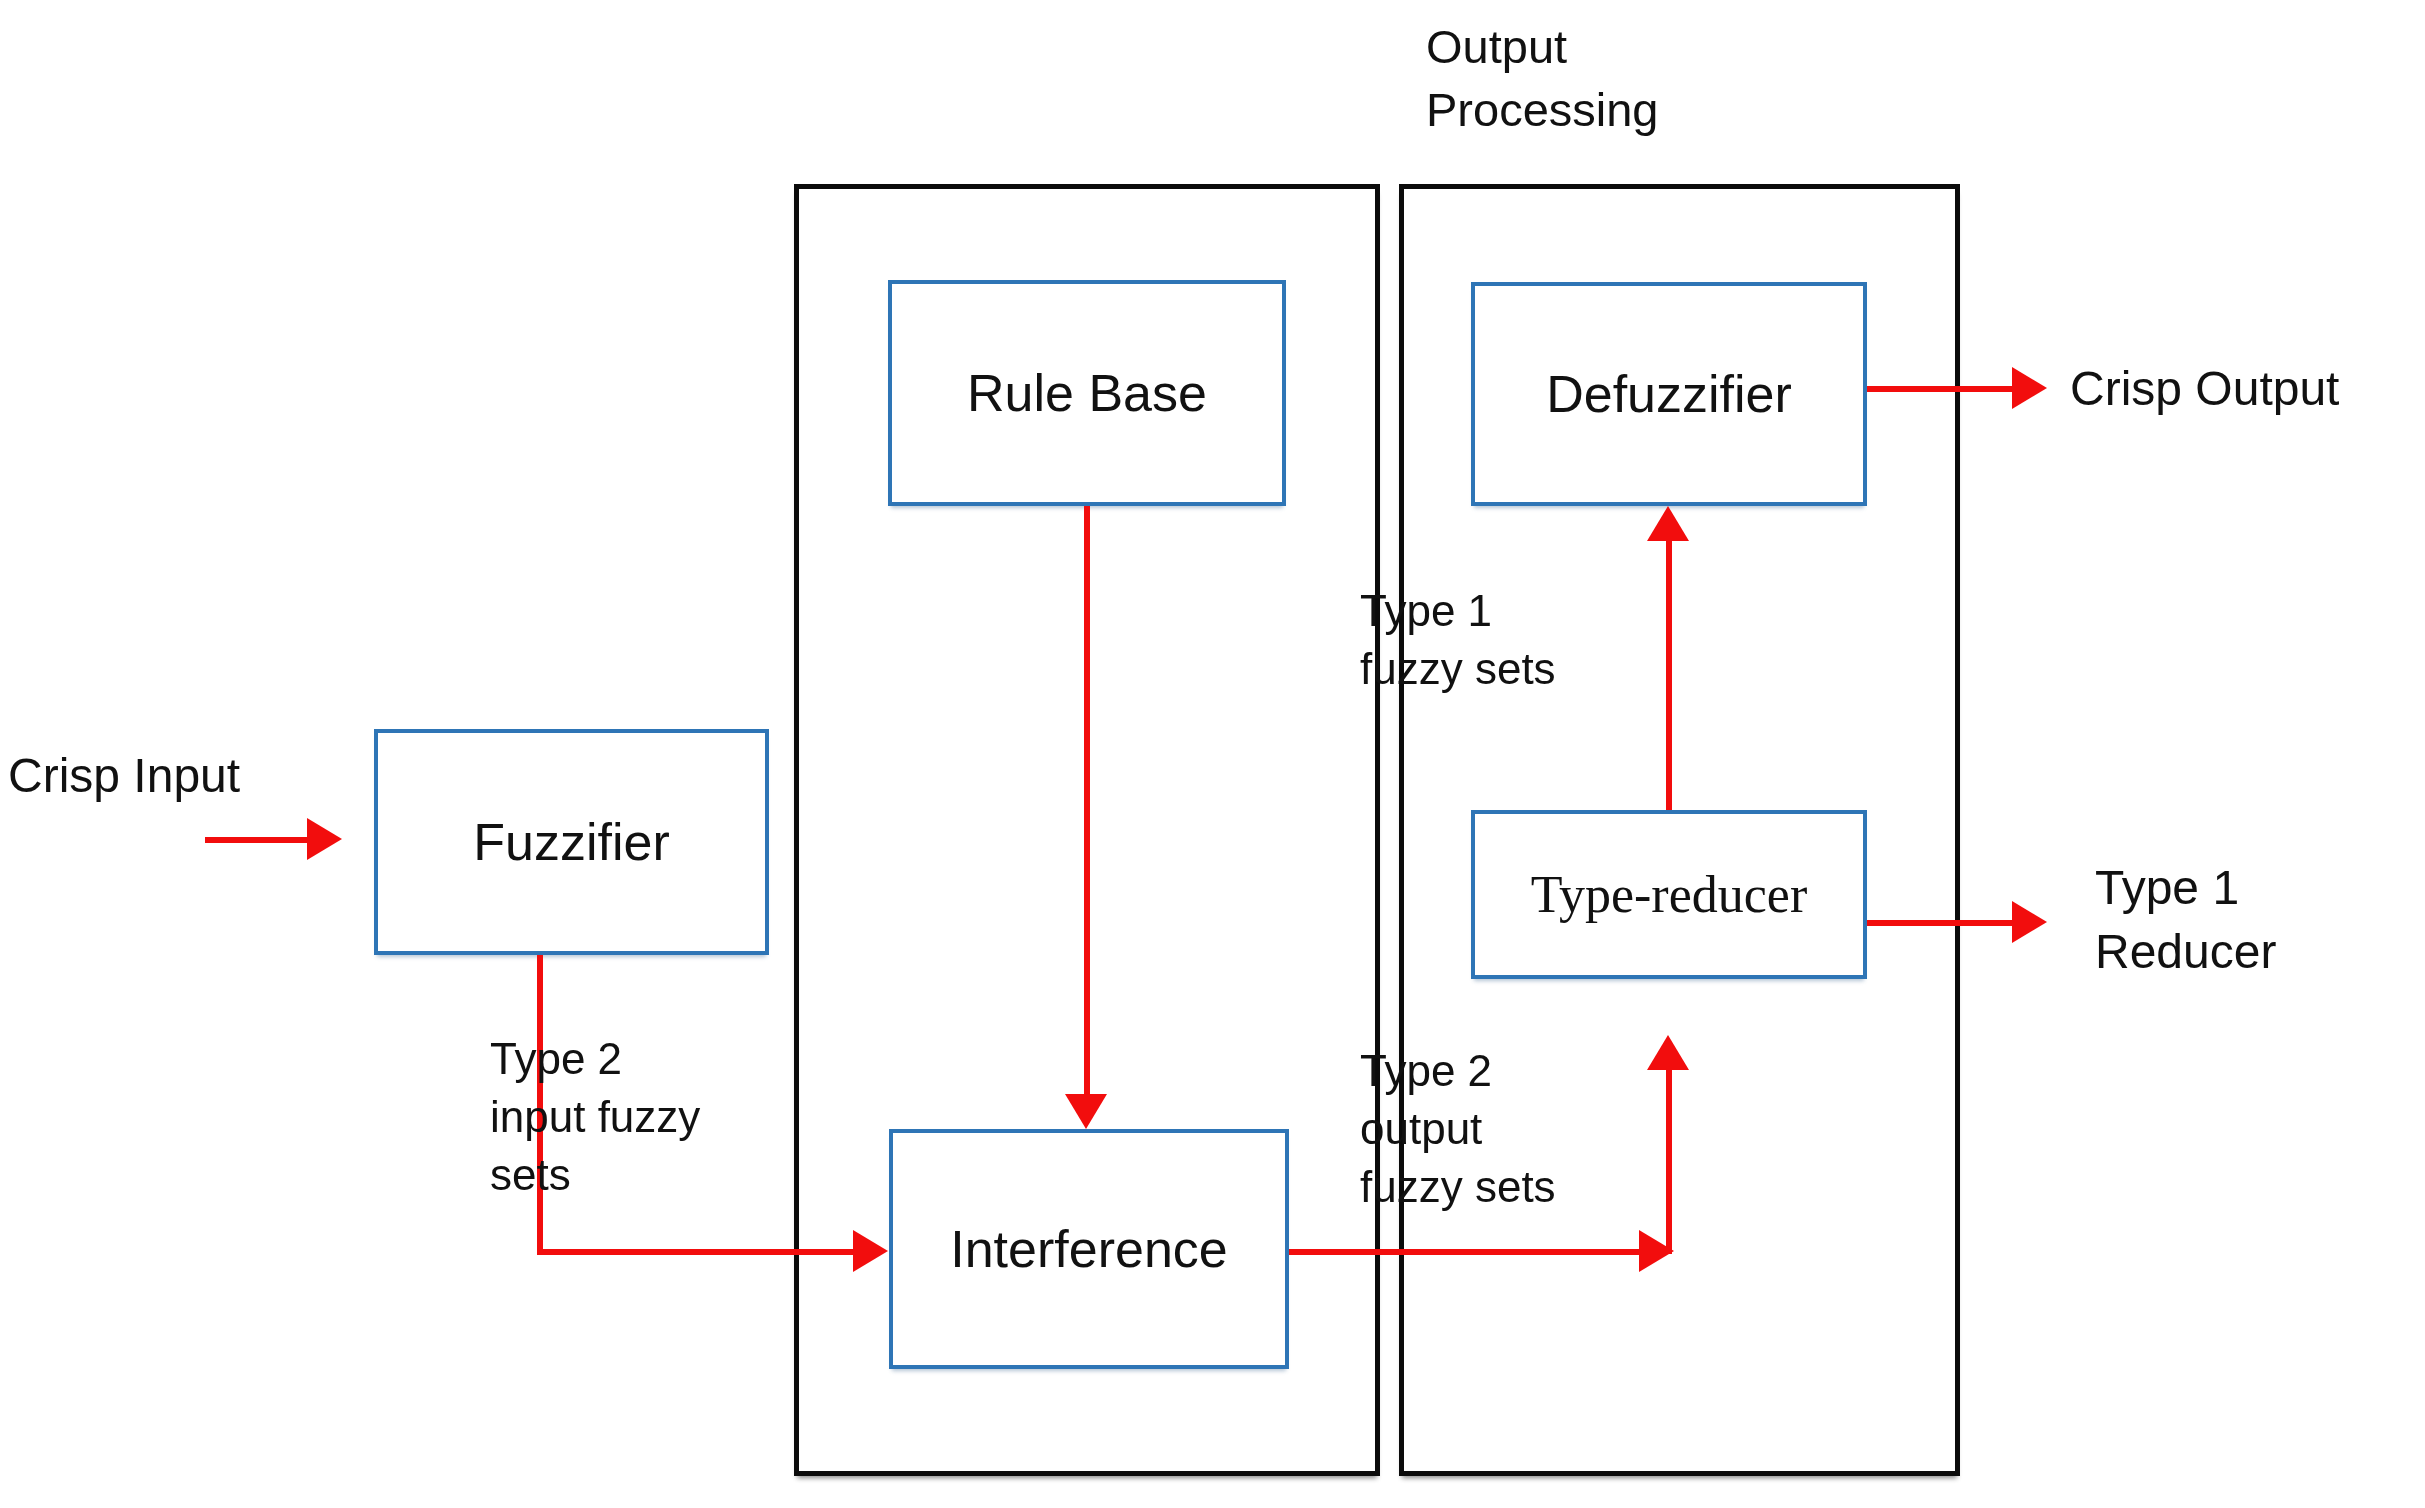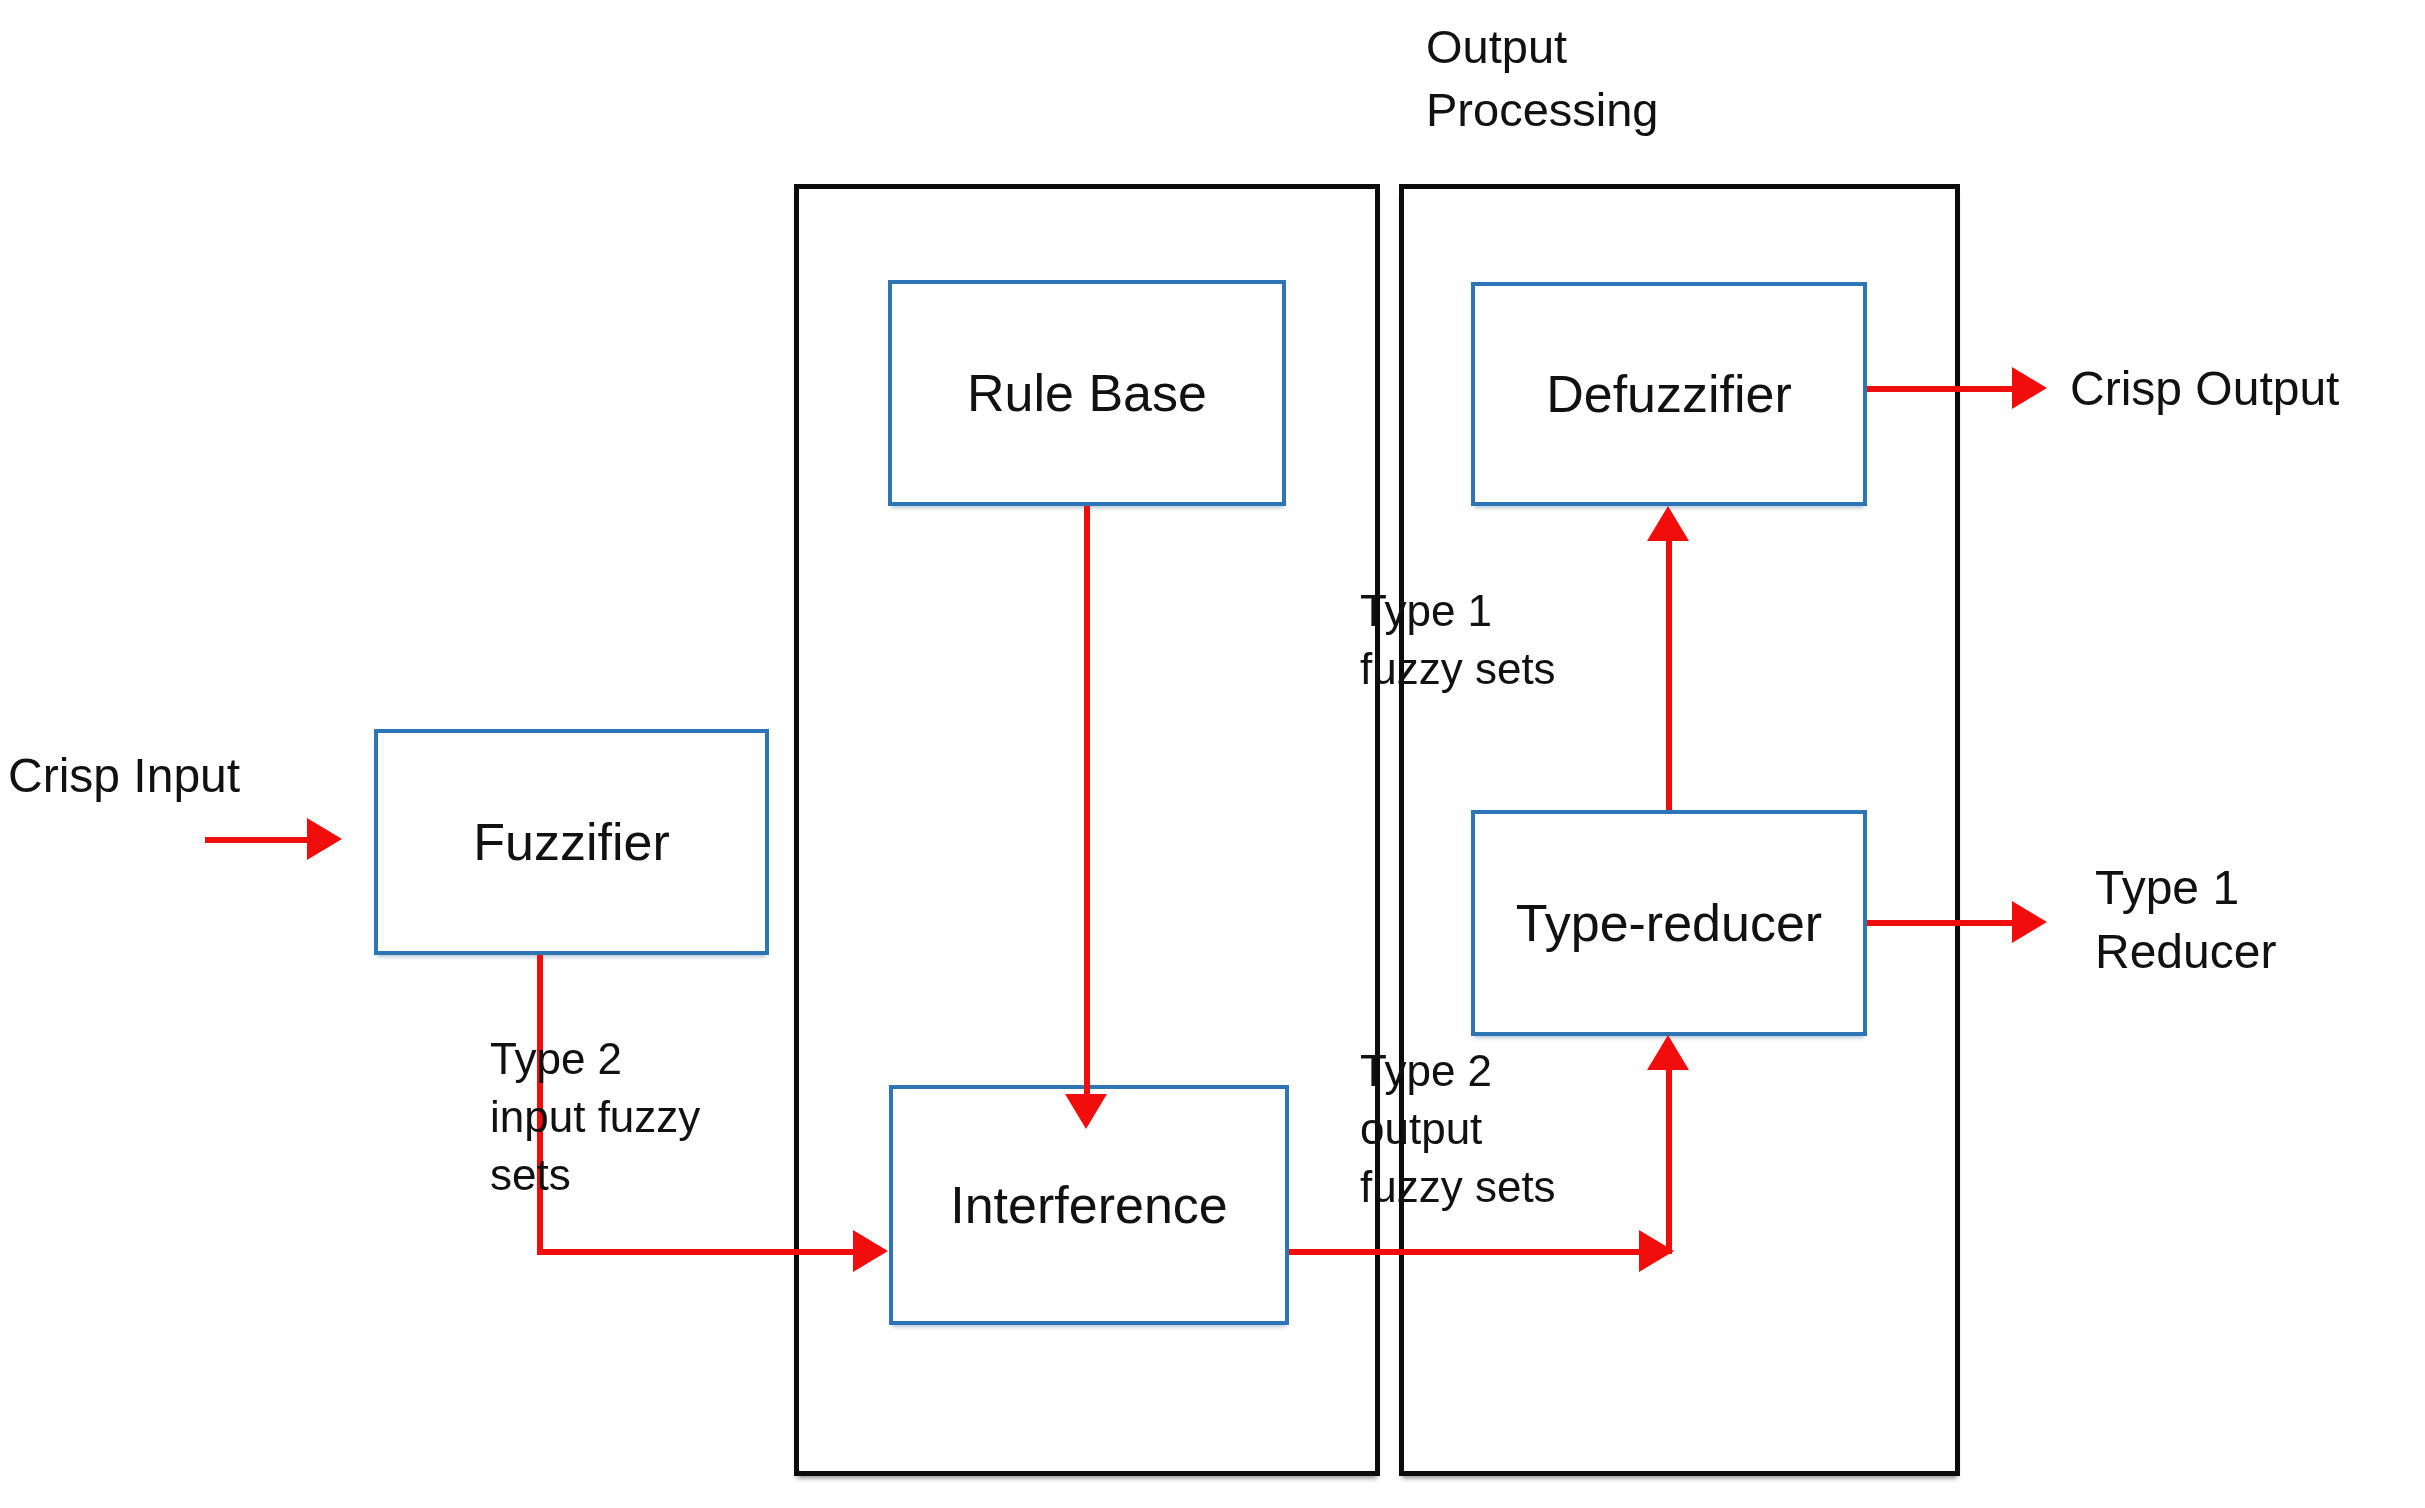--- a/index.html
+++ b/index.html
@@ -86,29 +86,29 @@
   <div class="container" style="left:1399px; top:184px; width:561px; height:1292px;"></div>
 
   <div class="box" style="left:342px; top:729px; width:395px; height:226px;margin-left:32px;">
     <span>Fuzzifier</span>
   </div>
 
   <div class="box" style="left:888px; top:280px; width:398px; height:226px;">
     <span>Rule Base</span>
   </div>
 
-  <div class="box" style="left:889px; top:1085px; width:400px; height:240px;">
+  <div class="box" style="left:889px; top:1129px; width:400px; height:240px;">
     <span>Interference</span>
   </div>
 
   <div class="box" style="left:1471px; top:282px; width:396px; height:224px;justify-content:center;">
     <span>Defuzzifier</span>
   </div>
 
-  <div class="box" style="left:1471px; top:810px; width:396px; height:226px;">
+  <div class="box" style="left:1471px; top:810px; width:396px; height:169px;font-family:Liberation Serif, serif;">
     <span>Type-reducer</span>
   </div>
 
   <div class="lbl side-lbl" style="left:0px; top:744px; width:330px;margin-left:8px;">
     <span>Crisp Input</span>
   </div>
 
   <div class="lbl side-lbl" style="left:2070px; top:357px; width:371px;">
     <span>Crisp Output</span>
   </div>

